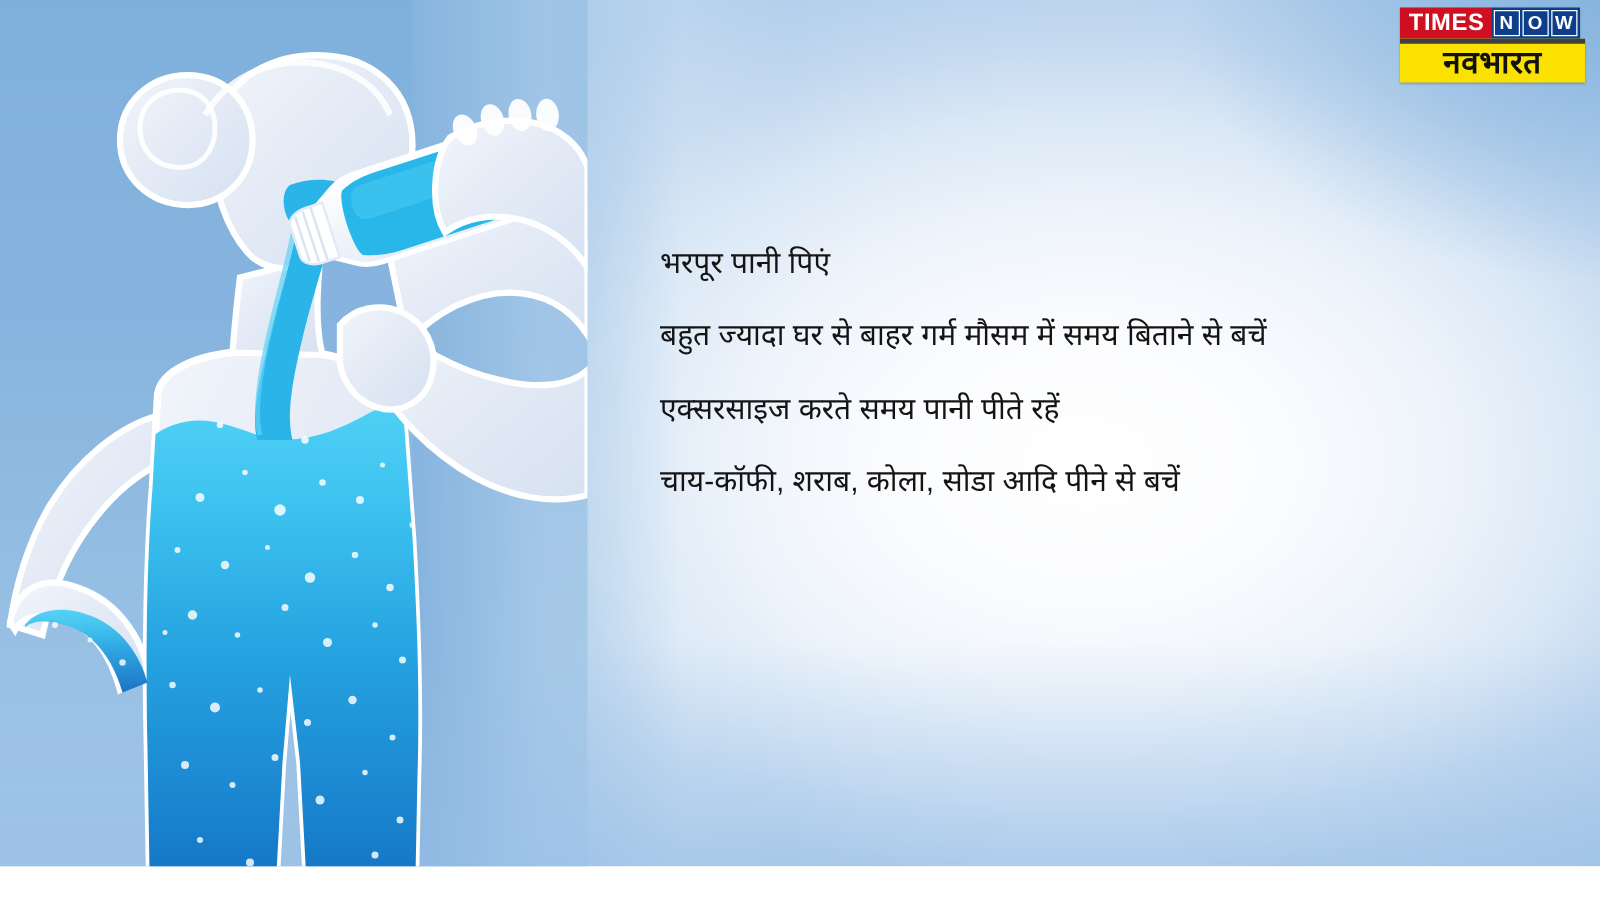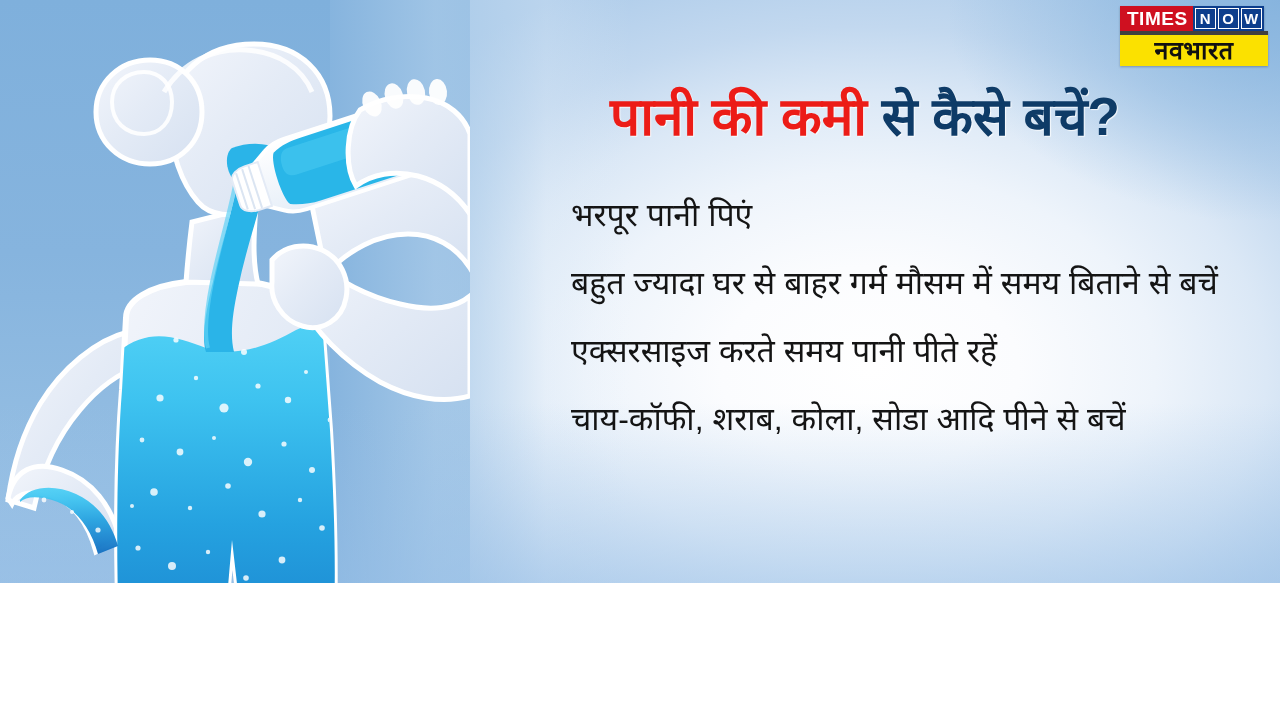--- a/index.html
+++ b/index.html
@@ -3,21 +3,21 @@
 <meta charset="utf-8">
 <style>
   html, body {
     margin: 0;
     padding: 0;
     background: #ffffff;
   }
   #stage {
     position: relative;
     width: 1280px;
-    height: 583px;
+    height: 693px;
     overflow: hidden;
     font-family: "Liberation Sans", "DejaVu Sans", sans-serif;
   }
 
   
   .bg-base {
     position: absolute;
     inset: 0;
     background:
       radial-gradient(ellipse 620px 430px at 870px 370px,
@@ -139,26 +139,25 @@
 
   
   .points {
     position: absolute;
     left: 528px;
     top: 196px;
     width: 740px;
   }
   .point-line {
     color: #141414;
-    font-size: 32px;
+    font-size: 24px;
     line-height: 1.22;
     margin-bottom: 29px;
     white-space: nowrap;
     font-family: "Liberation Sans", "DejaVu Sans", sans-serif;
-    margin-left: 43px;
   }
   .point-line:last-child { margin-bottom: 0; }
 </style>
 </head>
 <body>
 
 <div id="stage">
 
   <div class="bg-base"></div>
   <div class="bg-left-wash"></div>
@@ -363,23 +362,20 @@
         <span>N</span>
         <span>O</span>
         <span>W</span>
       </div>
     </div>
     <div class="logo-row2">
       <div class="logo-navbharat">नवभारत</div>
     </div>
   </div>
 
-  <div class="headline">
-    <span class="red">पानी की कमी</span><span class="navy"> से कैसे बचें?</span>
-  </div>
 
   <div class="points">
     <div class="point-line">भरपूर पानी पिएं</div>
     <div class="point-line">बहुत ज्यादा घर से बाहर गर्म मौसम में समय बिताने से बचें</div>
     <div class="point-line">एक्सरसाइज करते समय पानी पीते रहें</div>
     <div class="point-line">चाय-कॉफी, शराब, कोला, सोडा आदि पीने से बचें</div>
   </div>
 
 </div>
 

